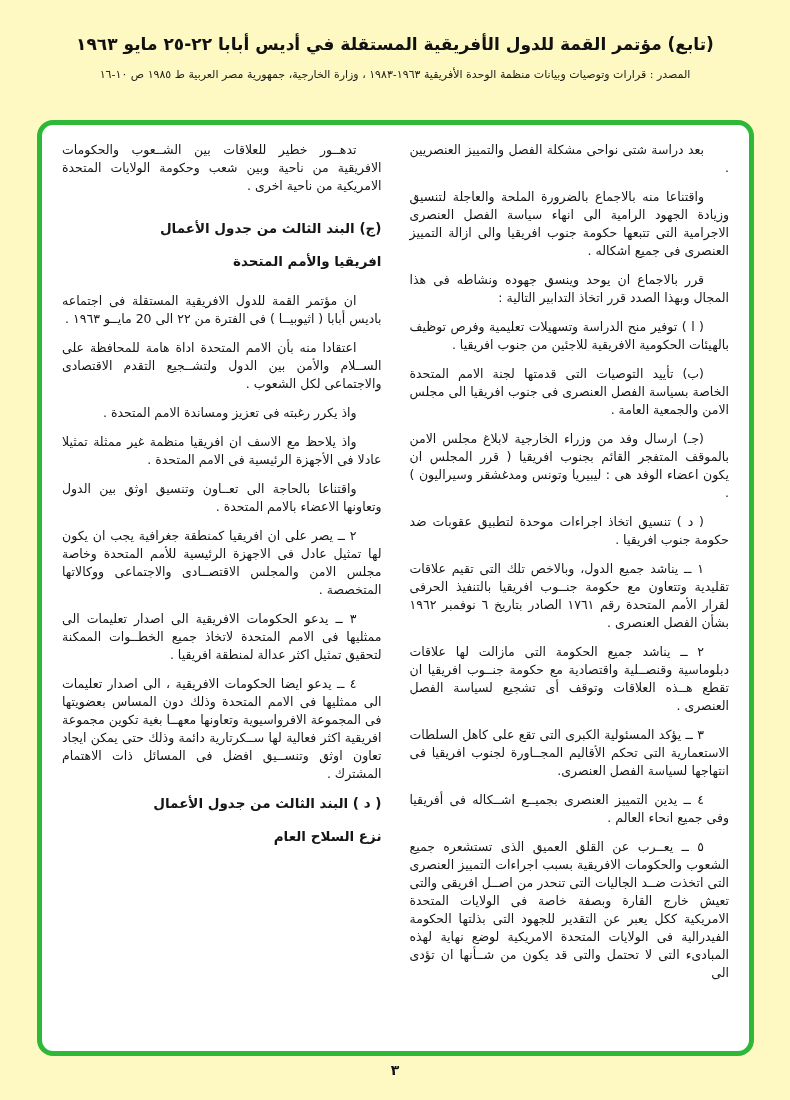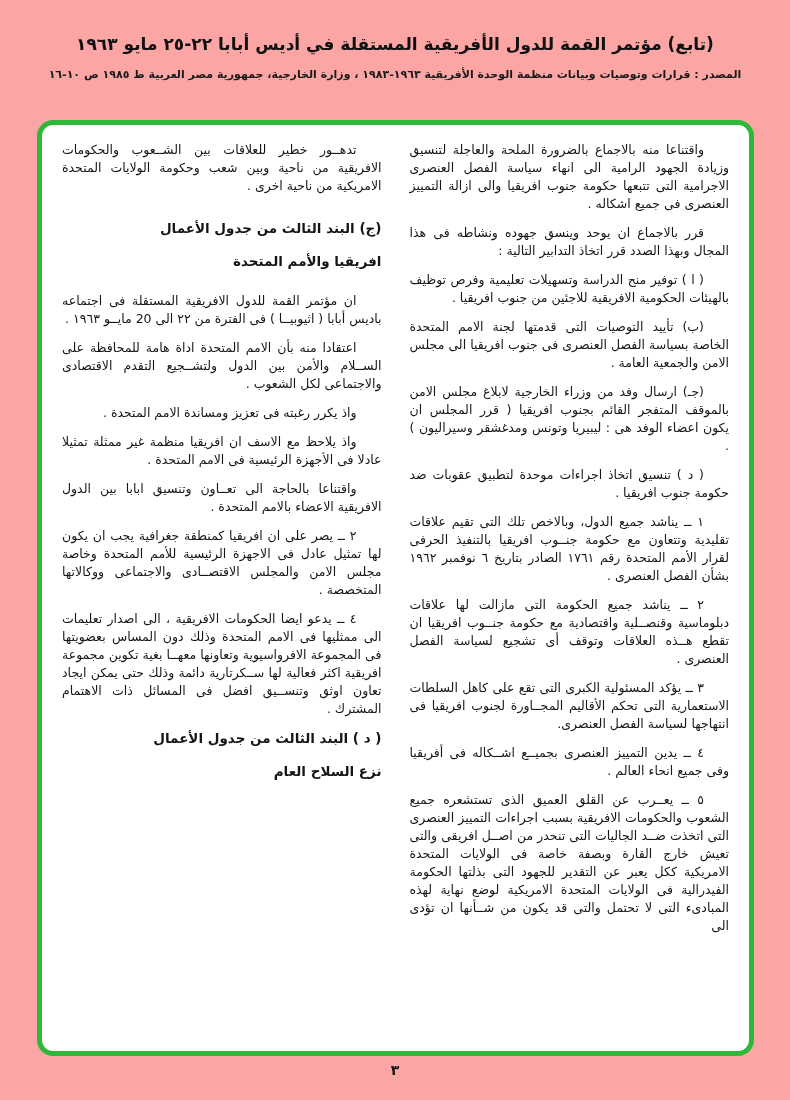--- a/index.html
+++ b/index.html
@@ -5,42 +5,42 @@
   html, body {
     margin: 0;
     padding: 0;
     background: #ffffff;
     font-family: "DejaVu Sans", sans-serif;
   }
   .page {
     position: relative;
     width: 790px;
     height: 1100px;
-    background: #fca5a5;
+    background: #fef9c3;
     overflow: hidden;
     color: #141414;
   }
   .page-header {
     position: absolute;
     top: 34px;
     left: 0;
     right: 0;
     text-align: center;
     direction: rtl;
   }
   .doc-title {
     font-size: 17px;
     font-weight: bold;
     letter-spacing: 0.2px;
     color: #111111;
     margin: 0;
   }
   .doc-source {
     font-size: 11px;
-    font-weight: bold;
+    font-weight: normal;
     color: #1a1a1a;
     margin: 14px 0 0 0;
   }
   .content-frame {
     position: absolute;
     left: 37px;
     top: 120px;
     width: 717px;
     height: 936px;
     box-sizing: border-box;
@@ -95,20 +95,21 @@
 
   <div class="page-header">
     <div class="doc-title">(تابع)  مؤتمر القمة للدول الأفريقية المستقلة في أديس أبابا ٢٢-٢٥ مايو ١٩٦٣</div>
     <div class="doc-source">المصدر : قرارات وتوصيات وبيانات منظمة الوحدة الأفريقية ١٩٦٣-١٩٨٣ ، وزارة الخارجية، جمهورية مصر العربية ط ١٩٨٥ ص ١٠-١٦</div>
   </div>
 
   <div class="content-frame">
     <div class="columns">
 
       <div class="col">
+        <p class="para">بعد دراسة شتى نواحى مشكلة الفصل والتمييز العنصريين .</p>
         <p class="para">واقتناعا منه بالاجماع بالضرورة الملحة والعاجلة لتنسيق وزيادة الجهود الرامية الى انهاء سياسة الفصل العنصرى الاجرامية التى تتبعها حكومة جنوب افريقيا والى ازالة التمييز العنصرى فى جميع اشكاله .</p>
         <p class="para">قرر بالاجماع ان يوحد وينسق جهوده ونشاطه فى هذا المجال وبهذا الصدد قرر اتخاذ التدابير التالية :</p>
         <p class="para">( ا ) توفير منح الدراسة وتسهيلات تعليمية وفرص توظيف بالهيئات الحكومية الافريقية للاجئين من جنوب افريقيا .</p>
         <p class="para">(ب) تأييد التوصيات التى قدمتها لجنة الامم المتحدة الخاصة بسياسة الفصل العنصرى فى جنوب افريقيا الى مجلس الامن والجمعية العامة .</p>
         <p class="para">(جـ) ارسال وفد من وزراء الخارجية لابلاغ مجلس الامن بالموقف المتفجر القائم بجنوب افريقيا ( قرر المجلس ان يكون اعضاء الوفد هى : ليبيريا وتونس ومدغشقر وسيراليون ) .</p>
         <p class="para">( د ) تنسيق اتخاذ اجراءات موحدة لتطبيق عقوبات ضد حكومة جنوب افريقيا .</p>
         <p class="para">١ ــ يناشد جميع الدول، وبالاخص تلك التى تقيم علاقات تقليدية وتتعاون مع حكومة جنــوب افريقيا بالتنفيذ الحرفى لقرار الأمم المتحدة رقم ١٧٦١ الصادر بتاريخ ٦ نوفمبر ١٩٦٢ بشأن الفصل العنصرى .</p>
         <p class="para">٢ ــ يناشد جميع الحكومة التى مازالت لها علاقات دبلوماسية وقنصــلية واقتصادية مع حكومة جنــوب افريقيا ان تقطع هــذه العلاقات وتوقف أى تشجيع لسياسة الفصل العنصرى .</p>
         <p class="para">٣ ــ يؤكد المسئولية الكبرى التى تقع على كاهل السلطات الاستعمارية التى تحكم الأقاليم المجــاورة لجنوب افريقيا فى انتهاجها لسياسة الفصل العنصرى.</p>
         <p class="para">٤ ــ يدين التمييز العنصرى بجميــع اشــكاله فى أفريقيا وفى جميع انحاء العالم .</p>
@@ -116,22 +117,23 @@
       </div>
 
       <div class="col">
         <p class="para">تدهــور خطير للعلاقات بين الشــعوب والحكومات الافريقية من ناحية وبين شعب وحكومة الولايات المتحدة الامريكية من ناحية اخرى .</p>
         <h3 class="col-heading heading-gap-top">(ج) البند الثالث من جدول الأعمال</h3>
         <h3 class="col-heading heading-gap-bottom">افريقيا والأمم المتحدة</h3>
         <p class="para">ان مؤتمر القمة للدول الافريقية المستقلة فى اجتماعه باديس أبابا ( اثيوبيــا ) فى الفترة من ٢٢ الى 20 مايــو ١٩٦٣ .</p>
         <p class="para">اعتقادا منه بأن الامم المتحدة اداة هامة للمحافظة على الســلام والأمن بين الدول ولتشــجيع التقدم الاقتصادى والاجتماعى لكل الشعوب .</p>
         <p class="para">واذ يكرر رغبته فى تعزيز ومساندة الامم المتحدة .</p>
         <p class="para">واذ يلاحظ مع الاسف ان افريقيا منظمة غير ممثلة تمثيلا عادلا فى الأجهزة الرئيسية فى الامم المتحدة .</p>
-        <p class="para">واقتناعا بالحاجة الى تعــاون وتنسيق ابابا بين الدول الافريقية الاعضاء بالامم المتحدة .</p>
+        <p class="para">واقتناعا بالحاجة الى تعــاون وتنسيق اوثق بين الدول وتعاونها الاعضاء بالامم المتحدة .</p>
         <p class="para">٢ ــ يصر على ان افريقيا كمنطقة جغرافية يجب ان يكون لها تمثيل عادل فى الاجهزة الرئيسية للأمم المتحدة وخاصة مجلس الامن والمجلس الاقتصــادى والاجتماعى ووكالاتها المتخصصة .</p>
+        <p class="para">٣ ــ يدعو الحكومات الافريقية الى اصدار تعليمات الى ممثليها فى الامم المتحدة لاتخاذ جميع الخطــوات الممكنة لتحقيق تمثيل اكثر عدالة لمنطقة افريقيا .</p>
         <p class="para">٤ ــ يدعو ايضا الحكومات الافريقية ، الى اصدار تعليمات الى ممثليها فى الامم المتحدة وذلك دون المساس بعضويتها فى المجموعة الافرواسيوية وتعاونها معهــا بغية تكوين مجموعة افريقية اكثر فعالية لها ســكرتارية دائمة وذلك حتى يمكن ايجاد تعاون اوثق وتنســيق افضل فى المسائل ذات الاهتمام المشترك .</p>
         <h3 class="col-heading heading-gap-top-lg">( د ) البند الثالث من جدول الأعمال</h3>
         <h3 class="col-heading heading-gap-bottom">نزع السلاح العام</h3>
       </div>
 
     </div>
   </div>
 
   <div class="page-number">٣</div>
 

